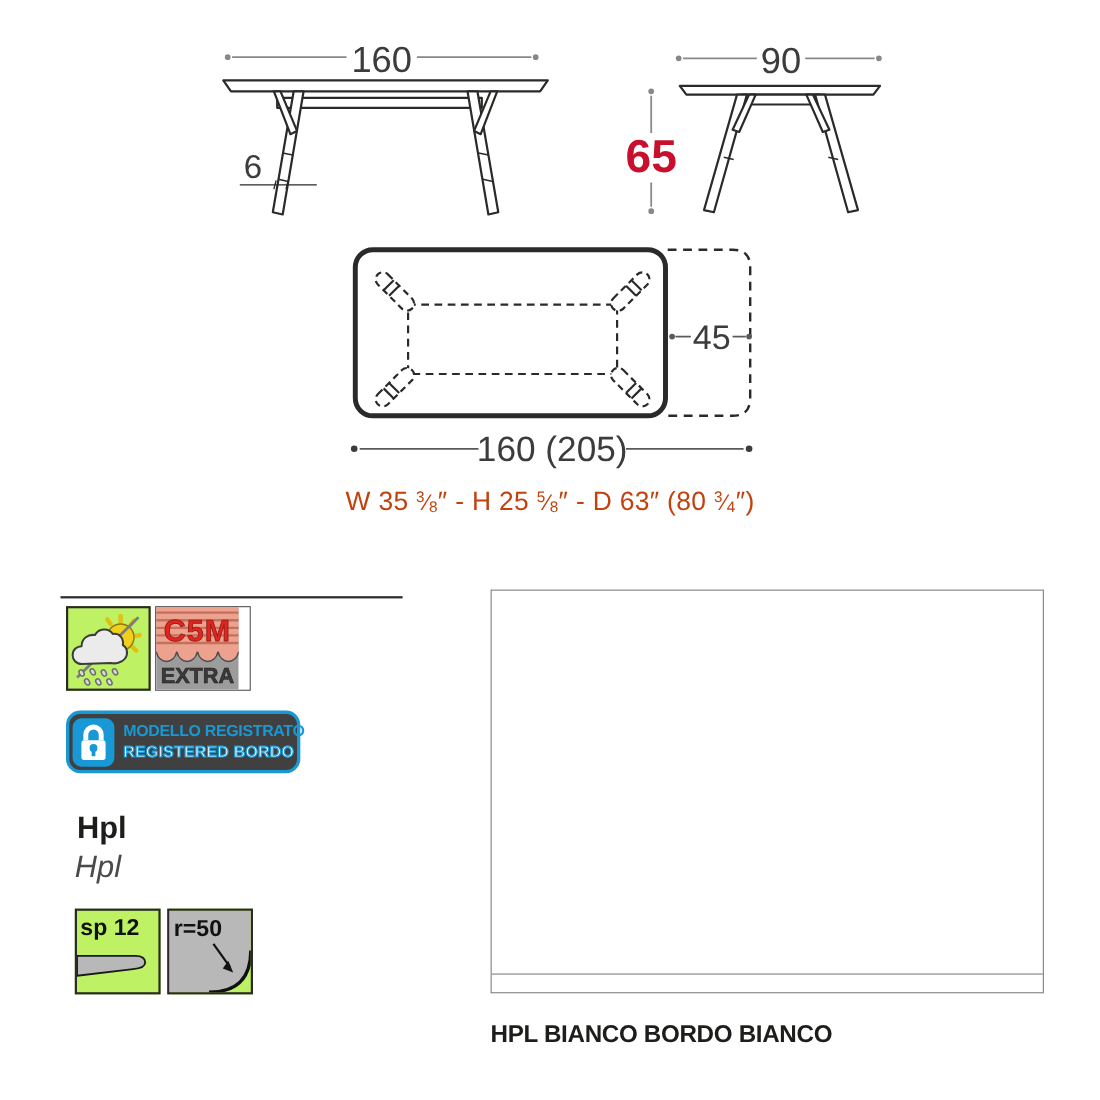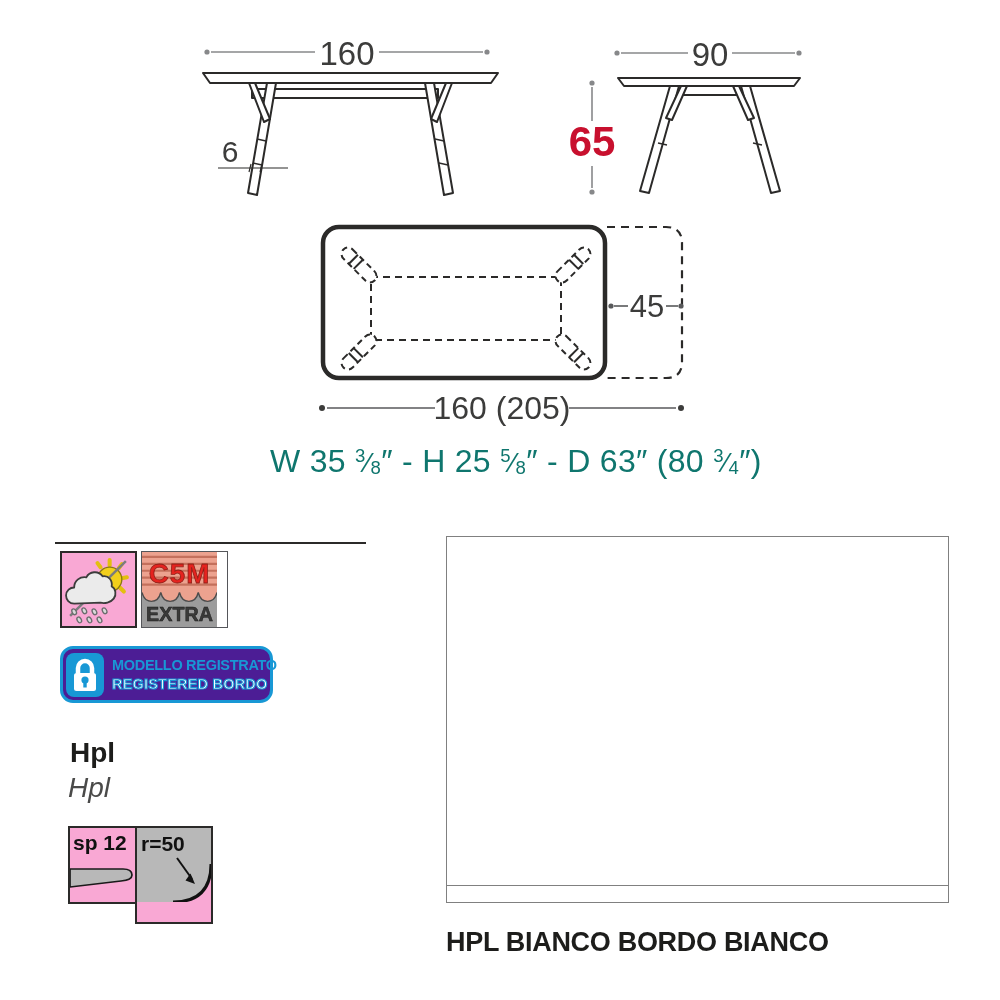--- a/index.html
+++ b/index.html
@@ -6,50 +6,50 @@
   .canvas{position:relative;width:1000px;height:1000px;background:#fff;overflow:hidden;
           font-family:"Liberation Sans",sans-serif;color:#1d1d1b;}
   .abs{position:absolute;}
   svg text{font-family:"Liberation Sans","DejaVu Sans",sans-serif;}
 
   
   .dim-num{fill:#3c3c3b;}
   .ink{stroke:#2b2a29;}
 
   
-  .imperial{left:270px;top:443px;width:460px;text-align:center;font-size:32px;color:#0f766e;
+  .imperial{left:270px;top:443px;width:460px;text-align:center;font-size:24px;color:#c2410c;
             letter-spacing:.3px;white-space:nowrap;}
   .imp-sup{font-size:.58em;vertical-align:.55em;}
   .imp-sub{font-size:.58em;vertical-align:-.12em;}
   .imp-slash{font-size:.85em;}
 
   
   .divider{left:55px;top:542px;width:311px;height:2px;background:#2b2a29;}
-  .icon-box{border:2px solid #2b2a29;background:#f9a8d4;box-sizing:border-box;}
+  .icon-box{border:2px solid #2b2a29;background:#bef264;box-sizing:border-box;}
   .weather-box{left:60px;top:551px;width:77px;height:77px;}
   .c5m-box{left:141px;top:551px;width:87px;height:77px;border:1px solid #55565a;box-sizing:border-box;}
   .c5m-box svg{display:block;}
 
   .reg-badge{left:60px;top:646px;width:213px;height:57px;border:3.5px solid #1898d5;border-radius:13px;
-             box-sizing:border-box;background:#4c1d95;display:flex;align-items:center;}
+             box-sizing:border-box;background:#404040;display:flex;align-items:center;}
   .reg-lock{width:38px;height:44px;background:#1898d5;border-radius:8px;margin:3px;flex:0 0 auto;}
   .reg-texts{padding-left:5px;line-height:1.25;white-space:nowrap;}
   .reg-line1{font-size:14.5px;font-weight:bold;color:#1898d5;letter-spacing:-.3px;}
   .reg-line2{font-size:14.5px;font-weight:bold;color:#fff;-webkit-text-stroke:1.1px #1898d5;letter-spacing:.2px;}
 
   .hpl-bold{left:70px;top:737px;font-size:28px;font-weight:bold;color:#1d1d1b;}
   .hpl-italic{left:68px;top:772px;font-size:28px;font-style:italic;color:#4a4a49;}
 
   .sp-box{left:68px;top:826px;width:78px;height:78px;}
-  .r-box{left:135px;top:826px;width:78px;height:98px;text-decoration:underline;}
+  .r-box{left:152px;top:826px;width:78px;height:78px;text-decoration:underline;}
 
   
   .swatch{left:446px;top:536px;width:503px;height:367px;border:1px solid #808080;background:#fff;box-sizing:border-box;}
   .swatch-edge{position:absolute;left:0;right:0;bottom:16px;height:1px;background:#808080;}
-  .swatch-caption{left:446px;top:927px;font-size:27px;font-weight:bold;color:#1d1d1b;letter-spacing:-.3px;}
+  .swatch-caption{left:446px;top:927px;font-size:22px;font-weight:bold;color:#1d1d1b;letter-spacing:-.3px;}
 </style>
 </head>
 <body>
 
 <div class="canvas">
 
   <svg class="abs" style="left:150px;top:25px" width="360" height="180" viewBox="0 0 360 180">
     <g>
       <circle cx="57" cy="27" r="2.6" fill="#87888a"></circle>
       <circle cx="337" cy="27" r="2.6" fill="#87888a"></circle>

